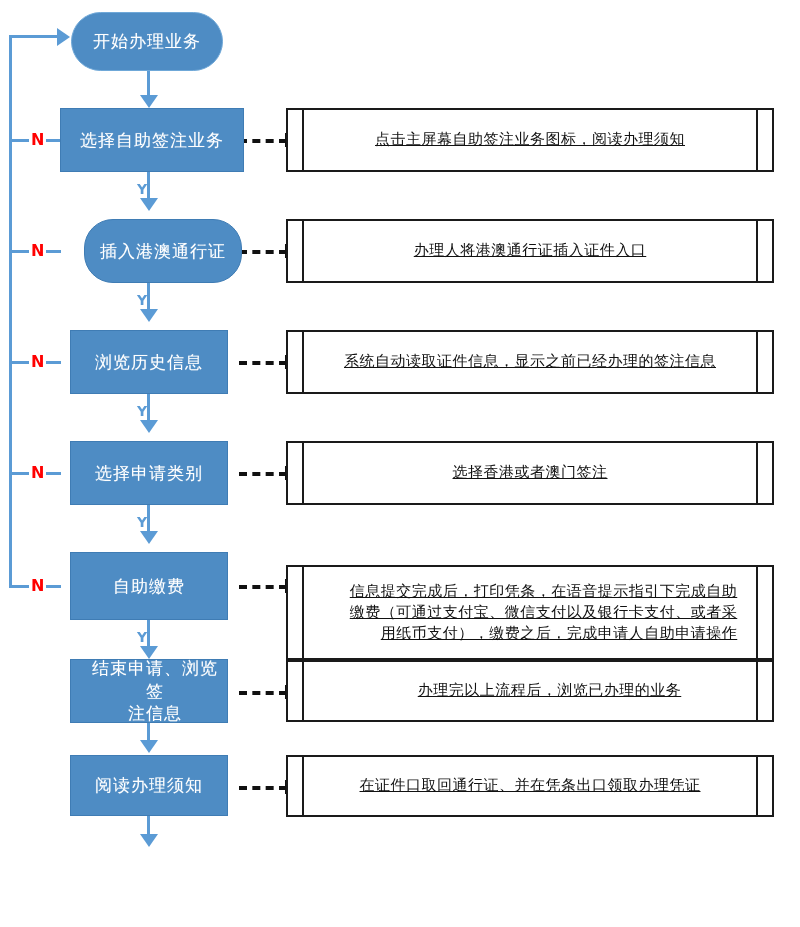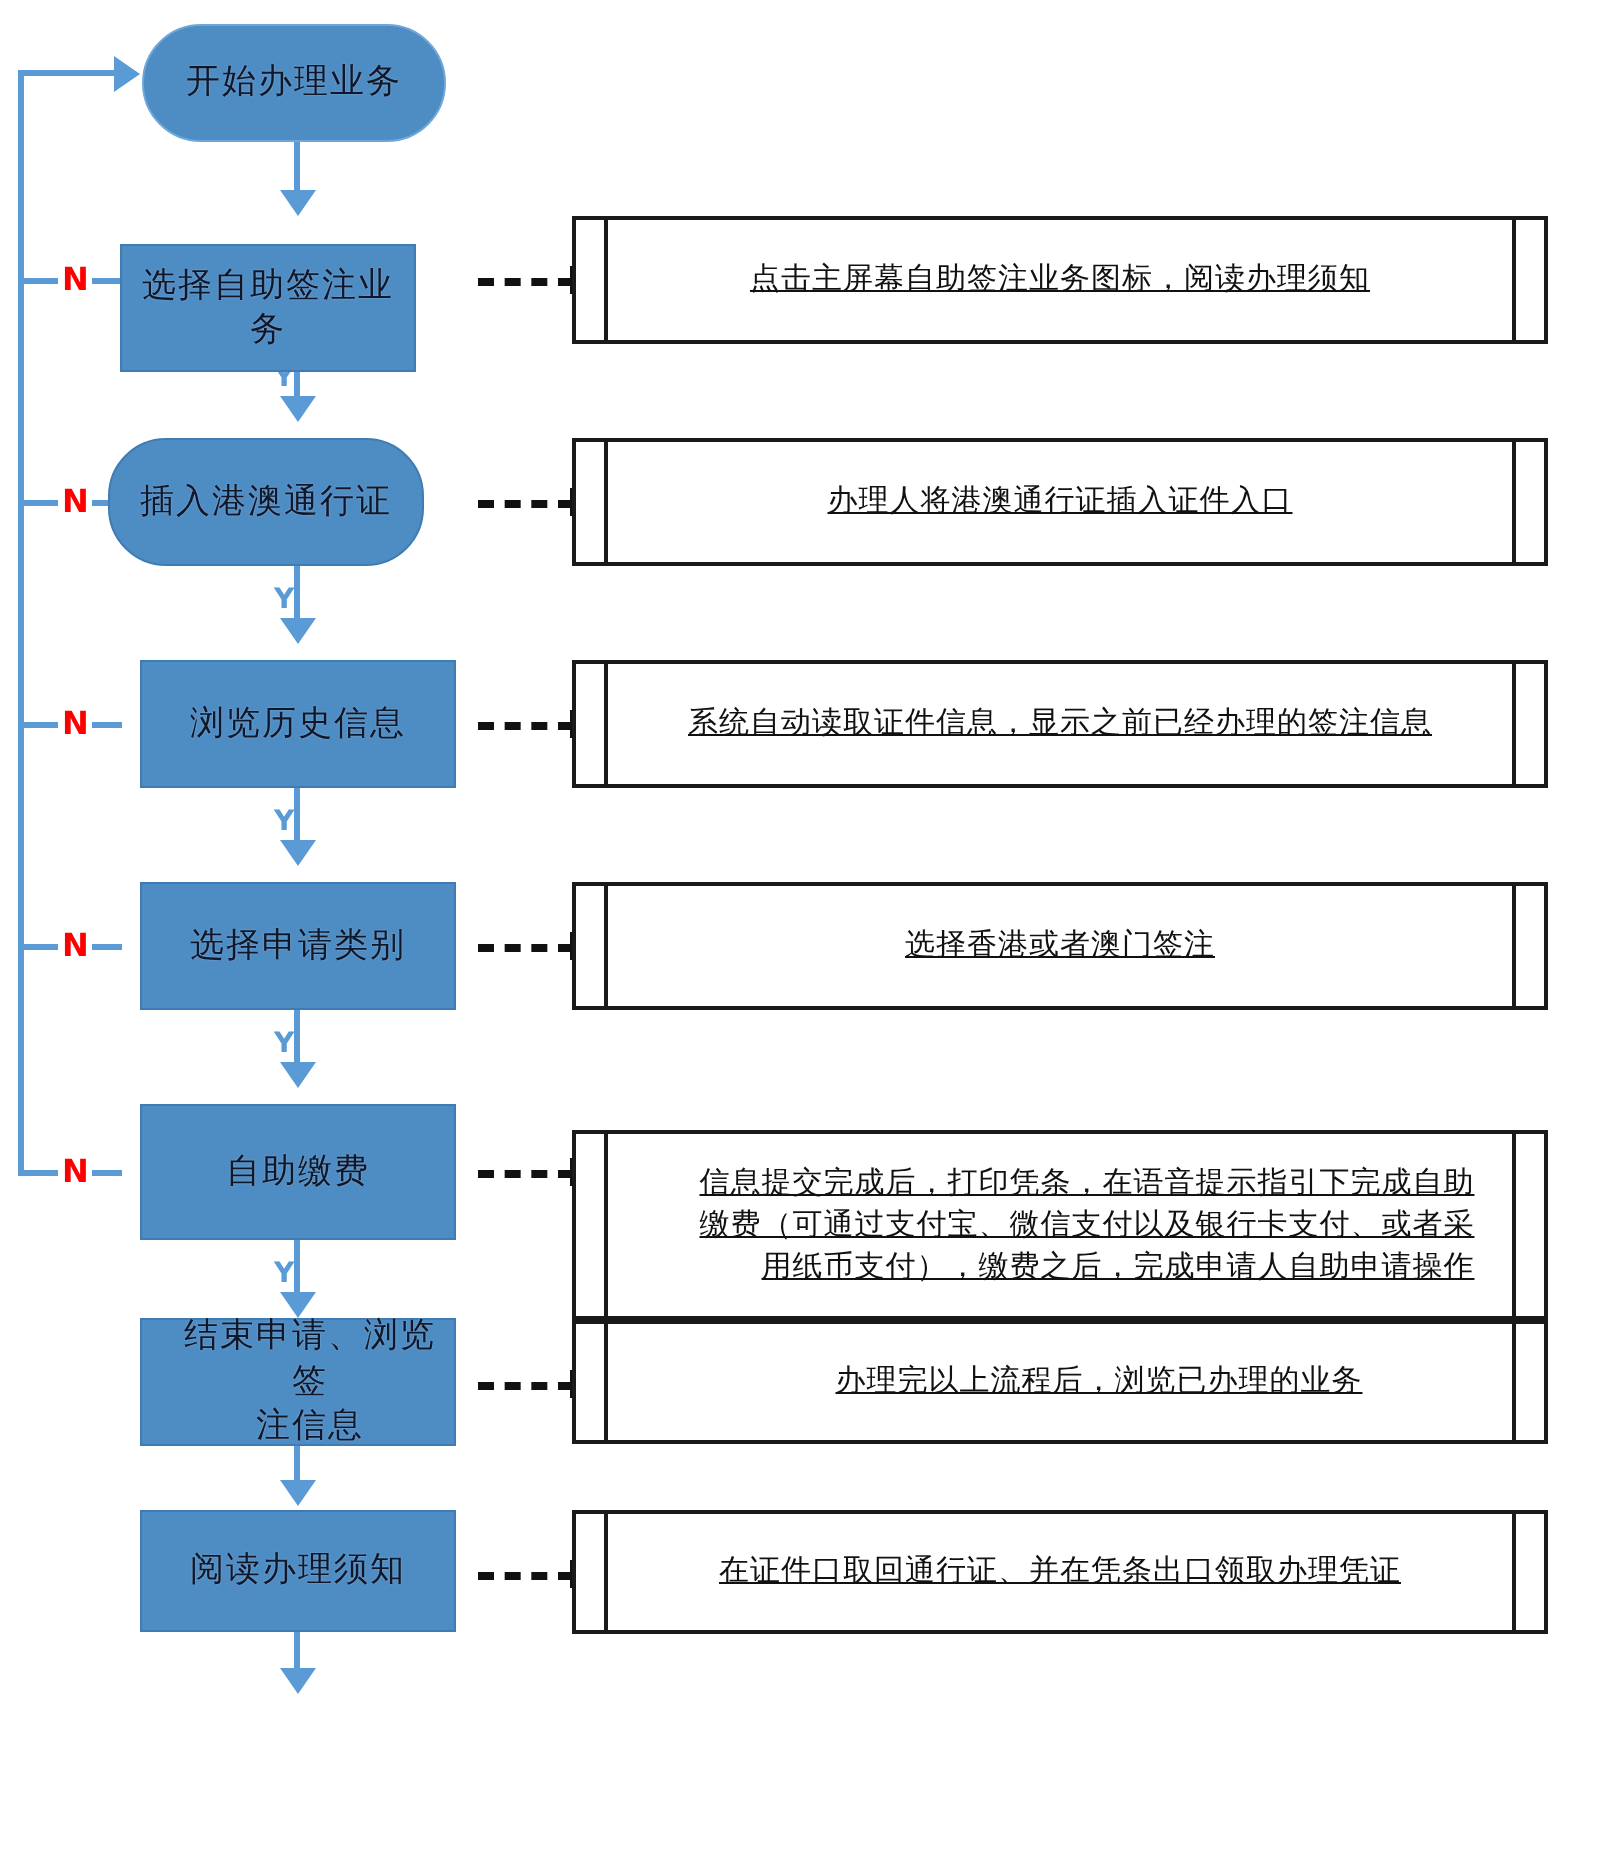--- a/index.html
+++ b/index.html
@@ -14,21 +14,21 @@
     background:#ffffff;
     overflow:hidden;
   }
 
   
   .node{
     position:absolute;
     box-sizing:border-box;
     background:#4e8cc4;
     border:1px solid #3f7cb4;
-    color:#0f172a;
+    color:#ffffff;
     display:flex;
     align-items:center;
     justify-content:center;
     text-align:center;
     font-size:17px;
     line-height:1.32;
     letter-spacing:1px;
     text-shadow:0 0 1px rgba(255,255,255,.35);
   }
   .node.terminator{
@@ -195,25 +195,25 @@
   <div class="dashed" style="left:239px; top:691px; width:48px;"></div>
   <div class="dash-tick" style="left:285px; top:685px; height:14px;"></div>
 
   <div class="dashed" style="left:239px; top:786px; width:48px;"></div>
   <div class="dash-tick" style="left:285px; top:780px; height:14px;"></div>
 
   <div class="node terminator" style="left:71px; top:12px; width:152px; height:59px;">
     <span class="label">开始办理业务</span>
   </div>
 
-  <div class="node process" style="left:60px; top:122px; width:148px; height:64px;">
+  <div class="node process" style="left:60px; top:108px; width:184px; height:64px;">
     <span class="label">选择自助签注业务</span>
   </div>
 
-  <div class="node process" style="left:54px; top:219px; width:158px; height:64px;border-radius:29px;">
+  <div class="node process" style="left:84px; top:219px; width:158px; height:64px;border-radius:29px;">
     <span class="label">插入港澳通行证</span>
   </div>
 
   <div class="node process" style="left:70px; top:330px; width:158px; height:64px;">
     <span class="label">浏览历史信息</span>
   </div>
 
   <div class="node process" style="left:70px; top:441px; width:158px; height:64px;">
     <span class="label">选择申请类别</span>
   </div>

